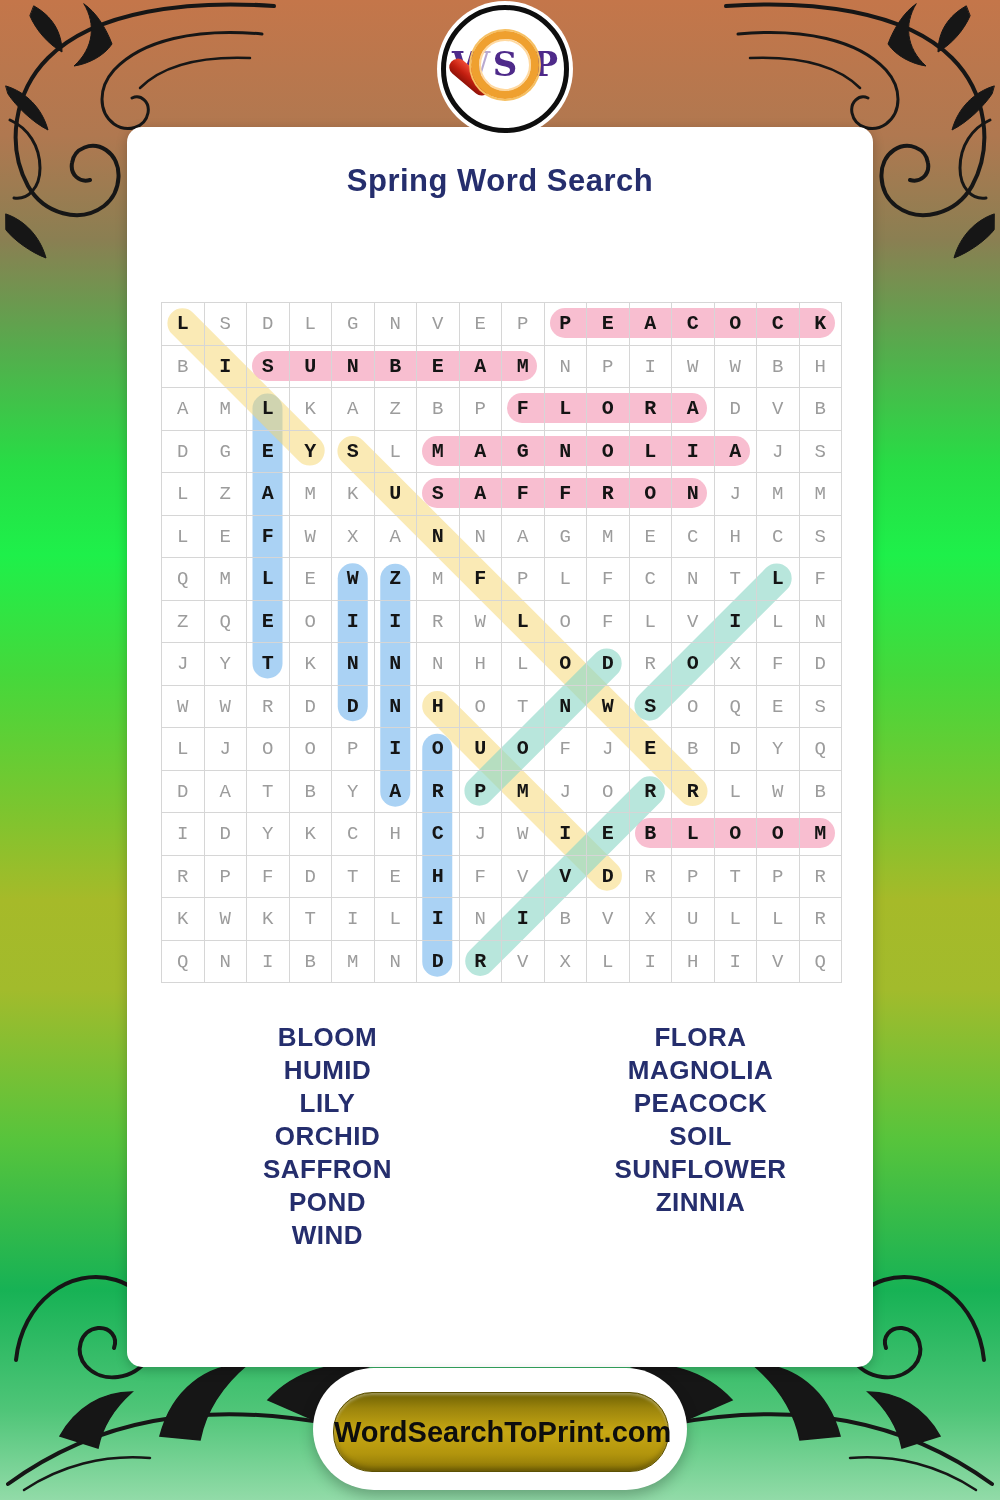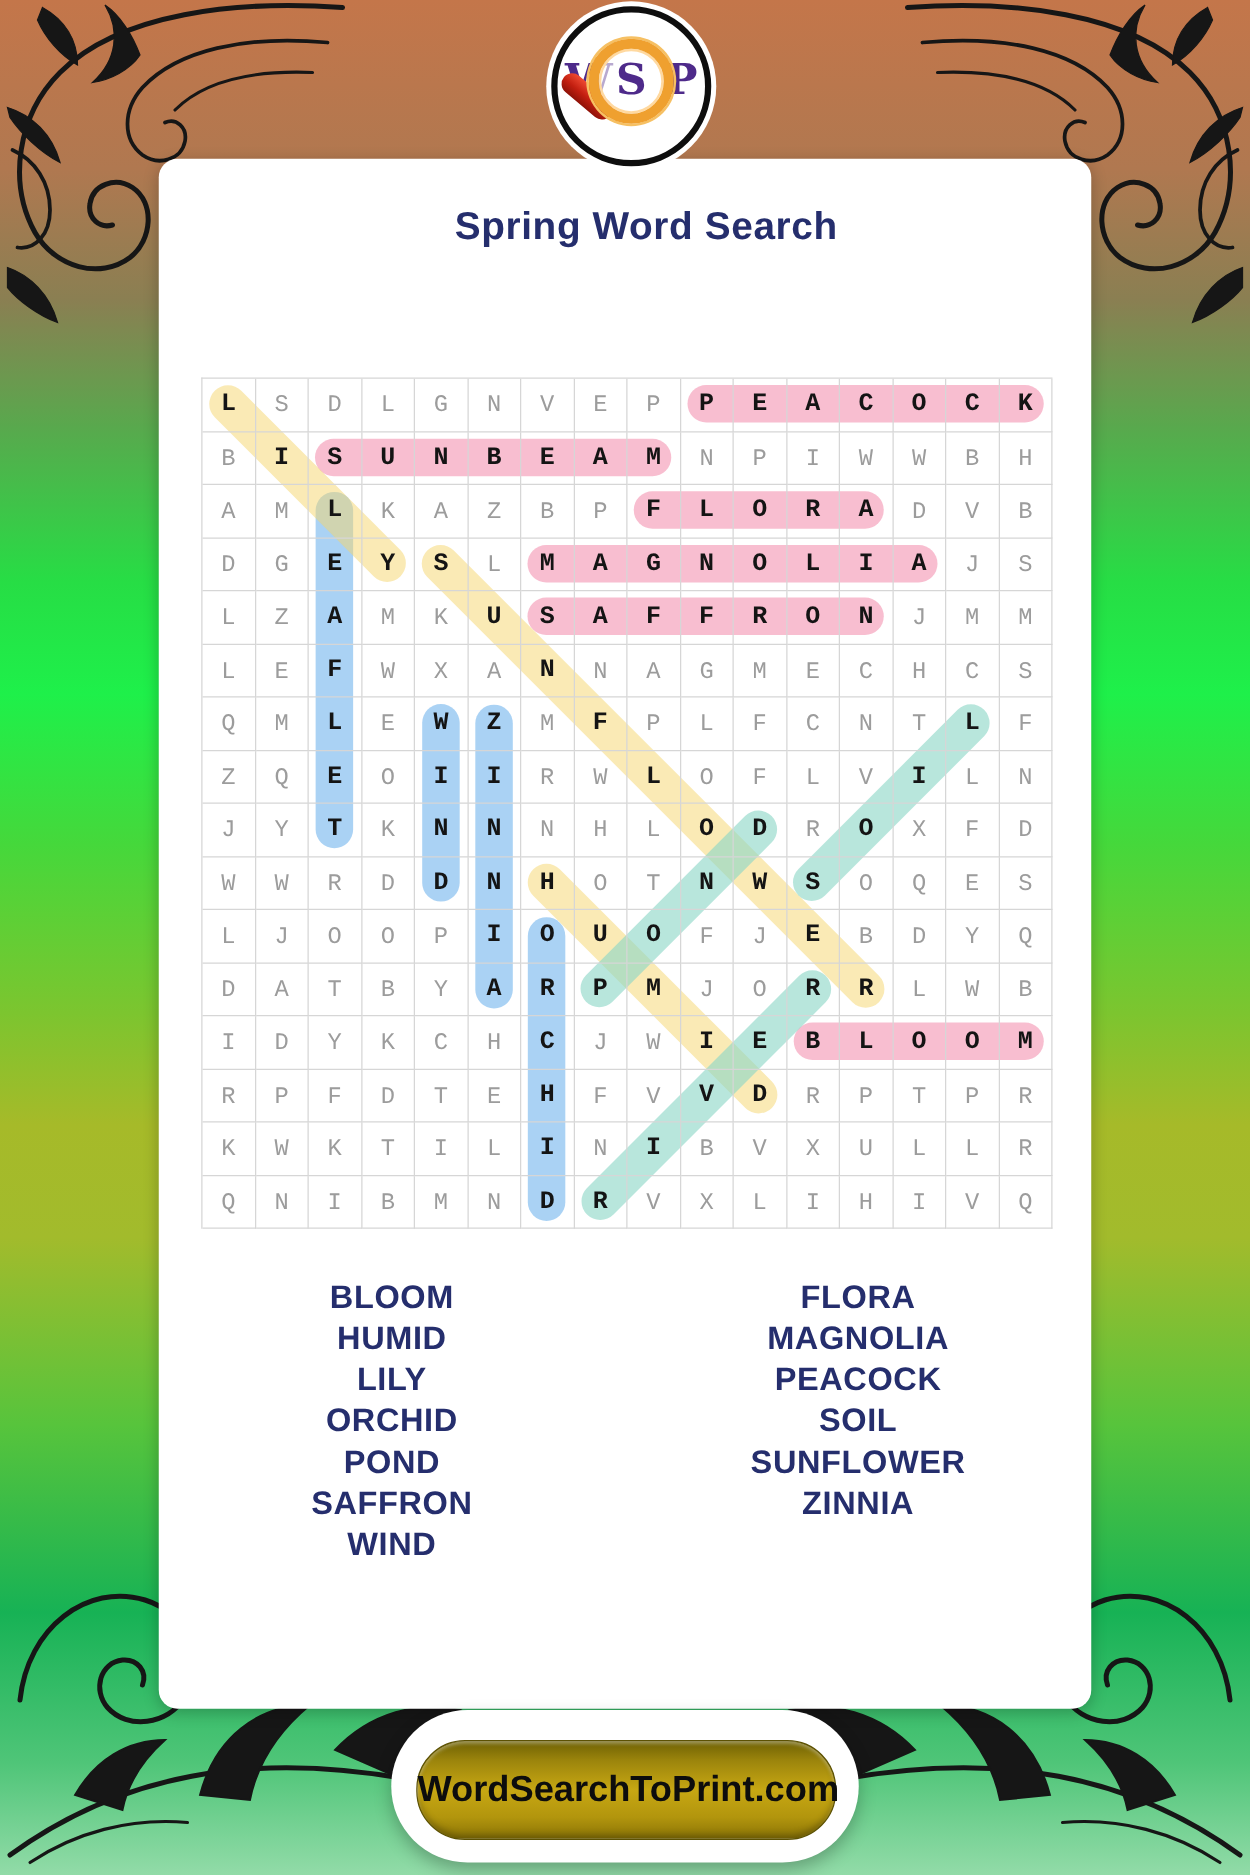--- a/index.html
+++ b/index.html
@@ -35,21 +35,21 @@
     box-shadow:inset 0 0 0 2px #ffd9a0, 0 0 0 2px #f6c063; background:rgba(255,255,255,.6);
     z-index:3;
   }
   .glass-handle {
     position:absolute; left:-6px; top:74px; width:48px; height:17px;
     background:linear-gradient(180deg,#ef4a33 0%, #c31f10 55%, #8f1208 100%);
     border-radius:9px; transform:rotate(40deg); transform-origin:100% 50%; z-index:2;
   }
   .title {
     position:absolute; top:163px; left:127px; width:746px; text-align:center;
-    font-size:31px; font-weight:bold; color:#252e6d; letter-spacing:.5px;padding-left:17px;
+    font-size:31px; font-weight:bold; color:#252e6d; letter-spacing:.5px;
   }
   .subtitle {
     position:absolute; top:211px; left:127px; width:746px; text-align:center;
     font-size:25px; font-weight:bold; color:#252e6d;
   }
   .grid-wrap {
     position:absolute; left:161px; top:302px; width:681px; height:681px; background:#fff;
   }
   .bars-layer { position:absolute; left:0; top:0; width:100%; height:100%; z-index:1; }
   .bar { position:absolute; height:30px; border-radius:15px; }
@@ -58,21 +58,21 @@
     display:grid; grid-template-columns:repeat(16, 42.5px); grid-auto-rows:42.5px;
     border-top:1px solid #d6d6d6; border-left:1px solid #d6d6d6;
   }
   .cell {
     box-sizing:border-box; border-right:1px solid #d6d6d6; border-bottom:1px solid #d6d6d6;
     text-align:center; line-height:42.5px; font-family:"Liberation Mono", monospace;
     font-size:19px; color:#9c9c9c;
   }
   .cell.solved { color:#141414; font-weight:bold; font-size:20px; }
   .words {
-    position:absolute; top:1021px; left:127px; width:746px; display:flex;
+    position:absolute; top:1021px; left:127px; width:746px; display:flex;padding-left:14px;
   }
   .word-col { flex:1; text-align:center; }
   .word-item {
     font-size:26px; font-weight:bold; color:#252e6d; line-height:33px; letter-spacing:.5px;
   }
   .footer-pill {
     position:absolute; left:313px; top:1368px; width:374px; height:122px;
     background:#ffffff; border-radius:61px; z-index:6;
     box-shadow:0 6px 14px rgba(0,0,0,.25);
   }
@@ -428,22 +428,22 @@
         <div class="cell">Q</div>
       </div>
   </div>
 
   <div class="words">
     <div class="word-col">
         <div class="word-item">BLOOM</div>
         <div class="word-item">HUMID</div>
         <div class="word-item">LILY</div>
         <div class="word-item">ORCHID</div>
+        <div class="word-item">SAFFRON</div>
         <div class="word-item">POND</div>
-        <div class="word-item">SAFFRON</div>
         <div class="word-item">WIND</div>
       </div>
     <div class="word-col">
         <div class="word-item">FLORA</div>
         <div class="word-item">MAGNOLIA</div>
         <div class="word-item">PEACOCK</div>
         <div class="word-item">SOIL</div>
         <div class="word-item">SUNFLOWER</div>
         <div class="word-item">ZINNIA</div>
       </div>

